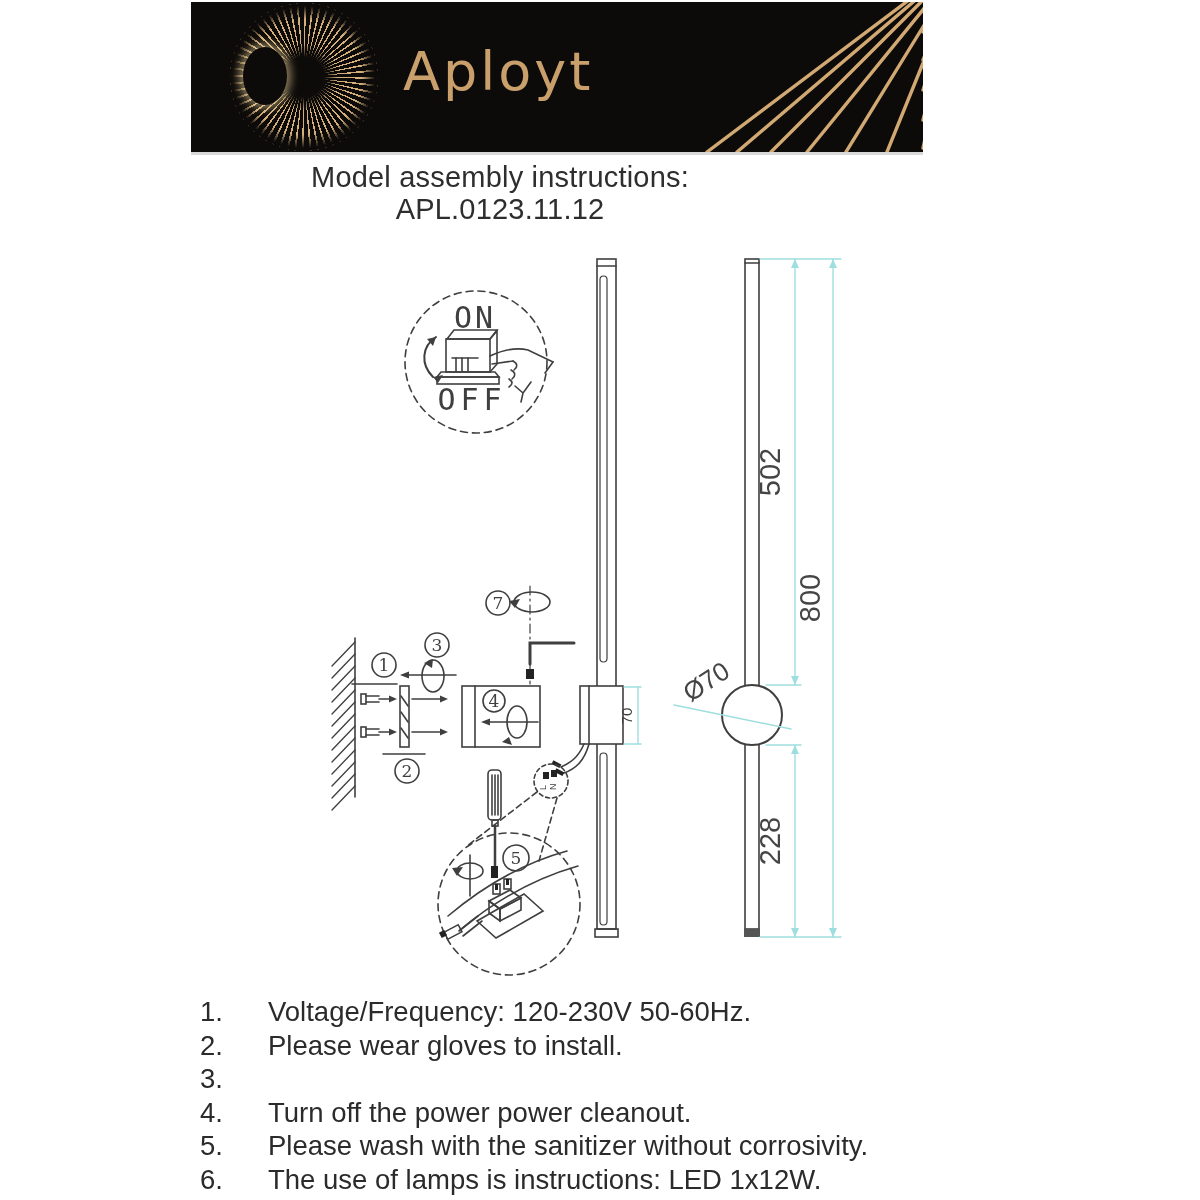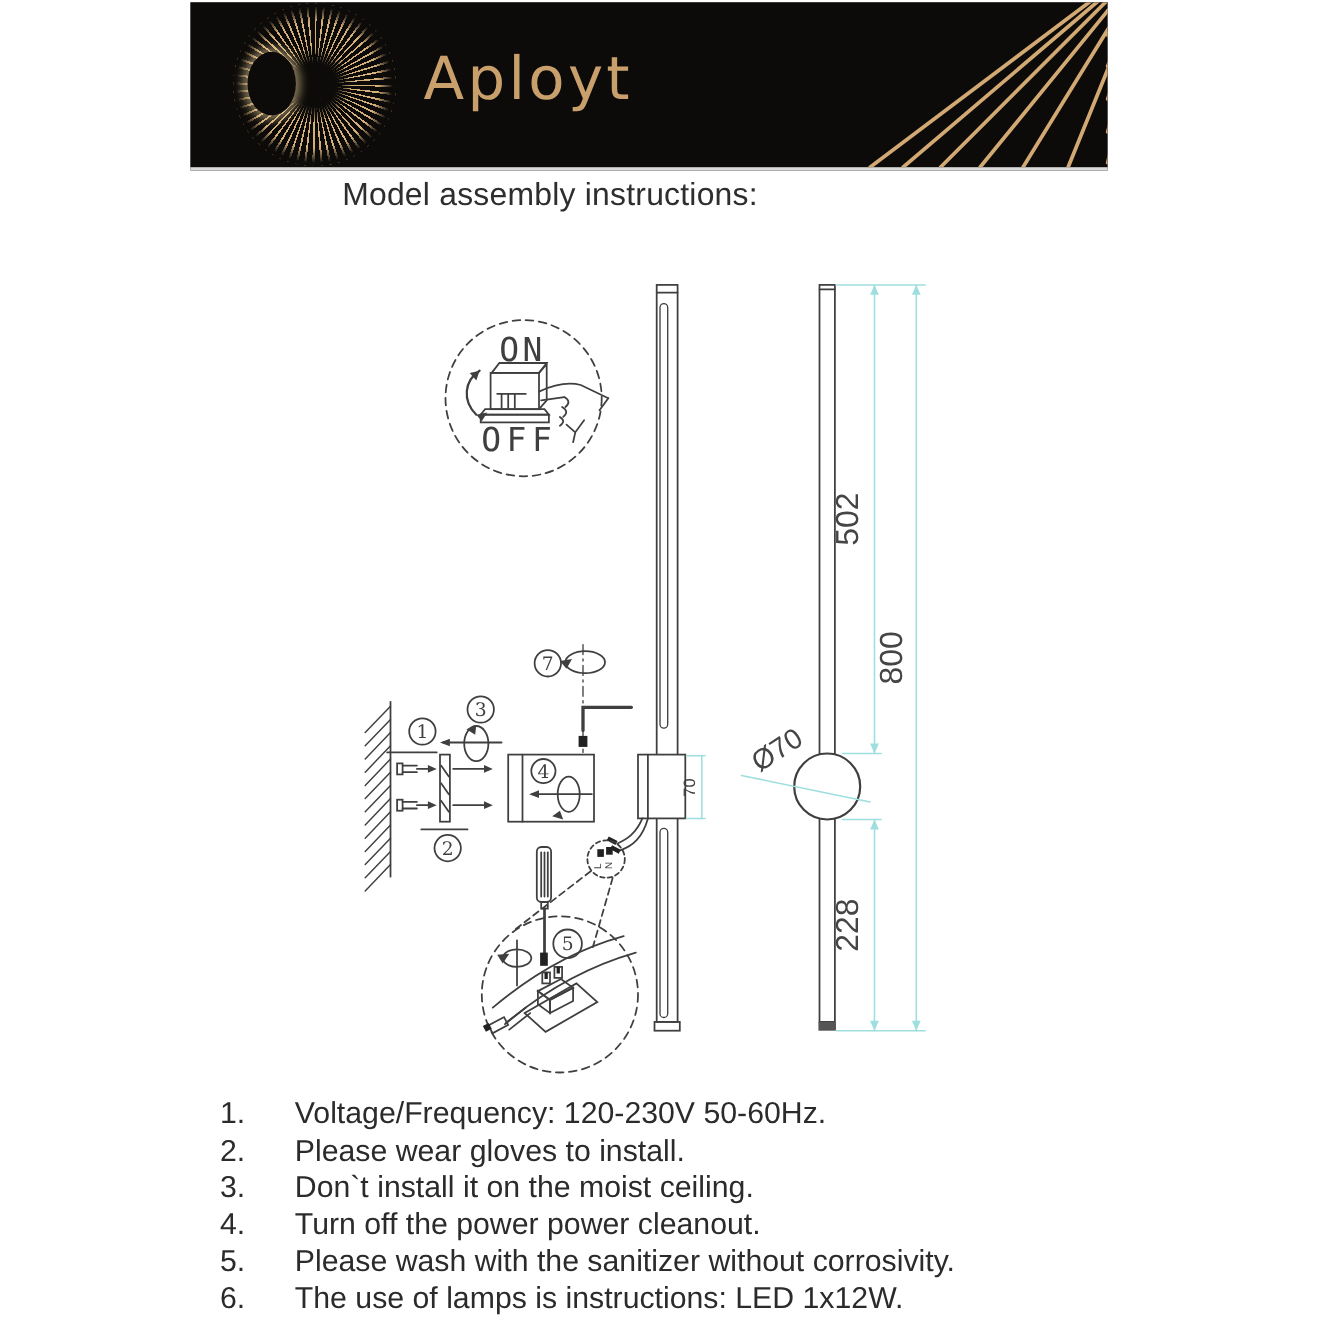--- a/index.html
+++ b/index.html
@@ -2,21 +2,21 @@
 <html><head>
 <meta charset="utf-8">
 <style>
   html,body{margin:0;padding:0;}
   body{
     width:1200px;height:1200px;position:relative;background:#ffffff;
     font-family:"Liberation Sans", sans-serif;overflow:hidden;
   }
   
   .banner{
-    position:absolute;left:173px;top:2px;width:834px;height:150px;
+    position:absolute;left:191px;top:2px;width:732px;height:150px;
     background:#0d0b09;overflow:hidden;border-bottom:3px solid #d9d9d9;
   }
   .burst{
     position:absolute;left:39px;top:1px;width:148px;height:148px;border-radius:50%;
     background:repeating-conic-gradient(#d4af79 0deg 1.7deg, rgba(13,11,9,0) 1.7deg 6deg);
   }
   .burst-fade{
     position:absolute;inset:0;border-radius:50%;
     background:radial-gradient(circle at 50% 50%, #0d0b09 0% 19%, rgba(13,11,9,0) 32% 55%, #0d0b09 68%);
   }
@@ -67,20 +67,21 @@
       <line x1="473" y1="-45" x2="430" y2="88"></line>
       <line x1="473" y1="-45" x2="430" y2="58"></line>
       <line x1="473" y1="-45" x2="430" y2="30"></line>
       <line x1="473" y1="-45" x2="430" y2="8"></line>
     </g>
   </svg>
 </div>
 
 <div class="title-block">
   <div>Model assembly instructions:</div>
+  <div>APL.0123.11.12</div>
 </div>
 
 <svg class="diagram" width="1200" height="1200" viewBox="0 0 1200 1200">
   <g fill="none" stroke="#3f3f3f" stroke-width="1.6" stroke-linecap="round">
 
     <g>
       <circle cx="476" cy="362" r="71" stroke-dasharray="7 5"></circle>
 
       <path d="M447,339 L454,330 L497,330 L490,339 Z"></path>
       <rect x="446" y="339" width="44" height="33"></rect>
@@ -293,21 +294,20 @@
   <div class="row">
     <span class="num">1.</span>
     <span class="txt">Voltage/Frequency: 120-230V 50-60Hz.</span>
   </div>
   <div class="row">
     <span class="num">2.</span>
     <span class="txt">Please wear gloves to install.</span>
   </div>
   <div class="row">
     <span class="num">3.</span>
-    <span class="txt">Don`t install it on the moist ceiling.</span>
   </div>
   <div class="row">
     <span class="num">4.</span>
     <span class="txt">Turn off the power power cleanout.</span>
   </div>
   <div class="row">
     <span class="num">5.</span>
     <span class="txt">Please wash with the sanitizer without corrosivity.</span>
   </div>
   <div class="row">

